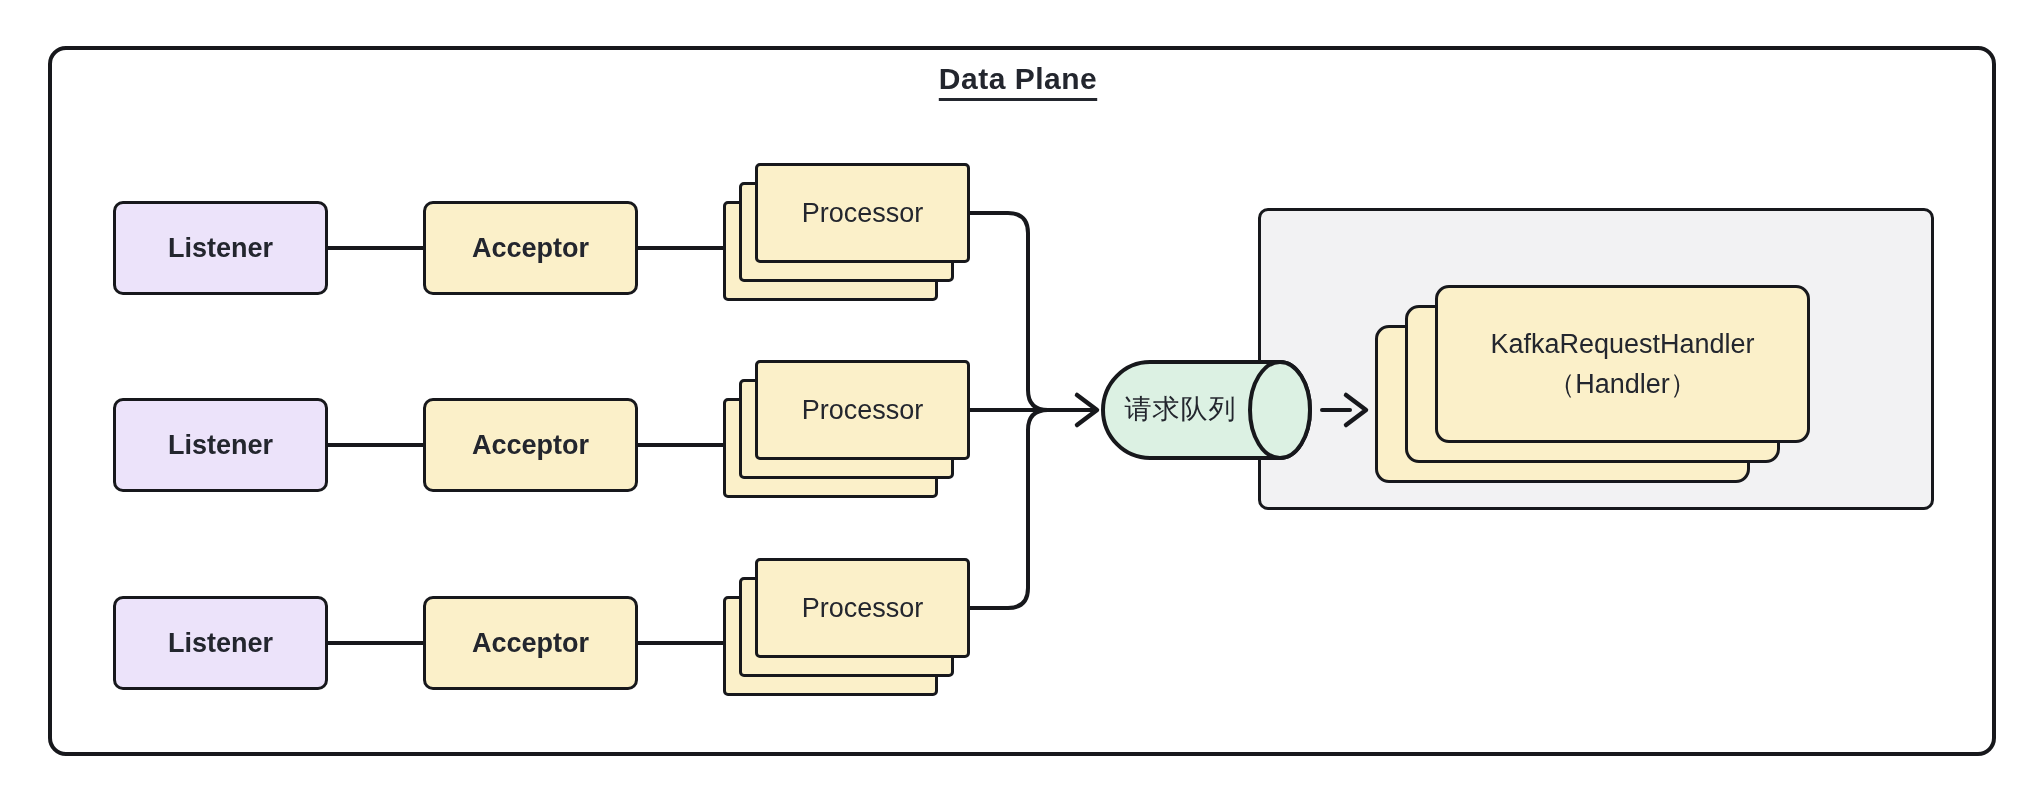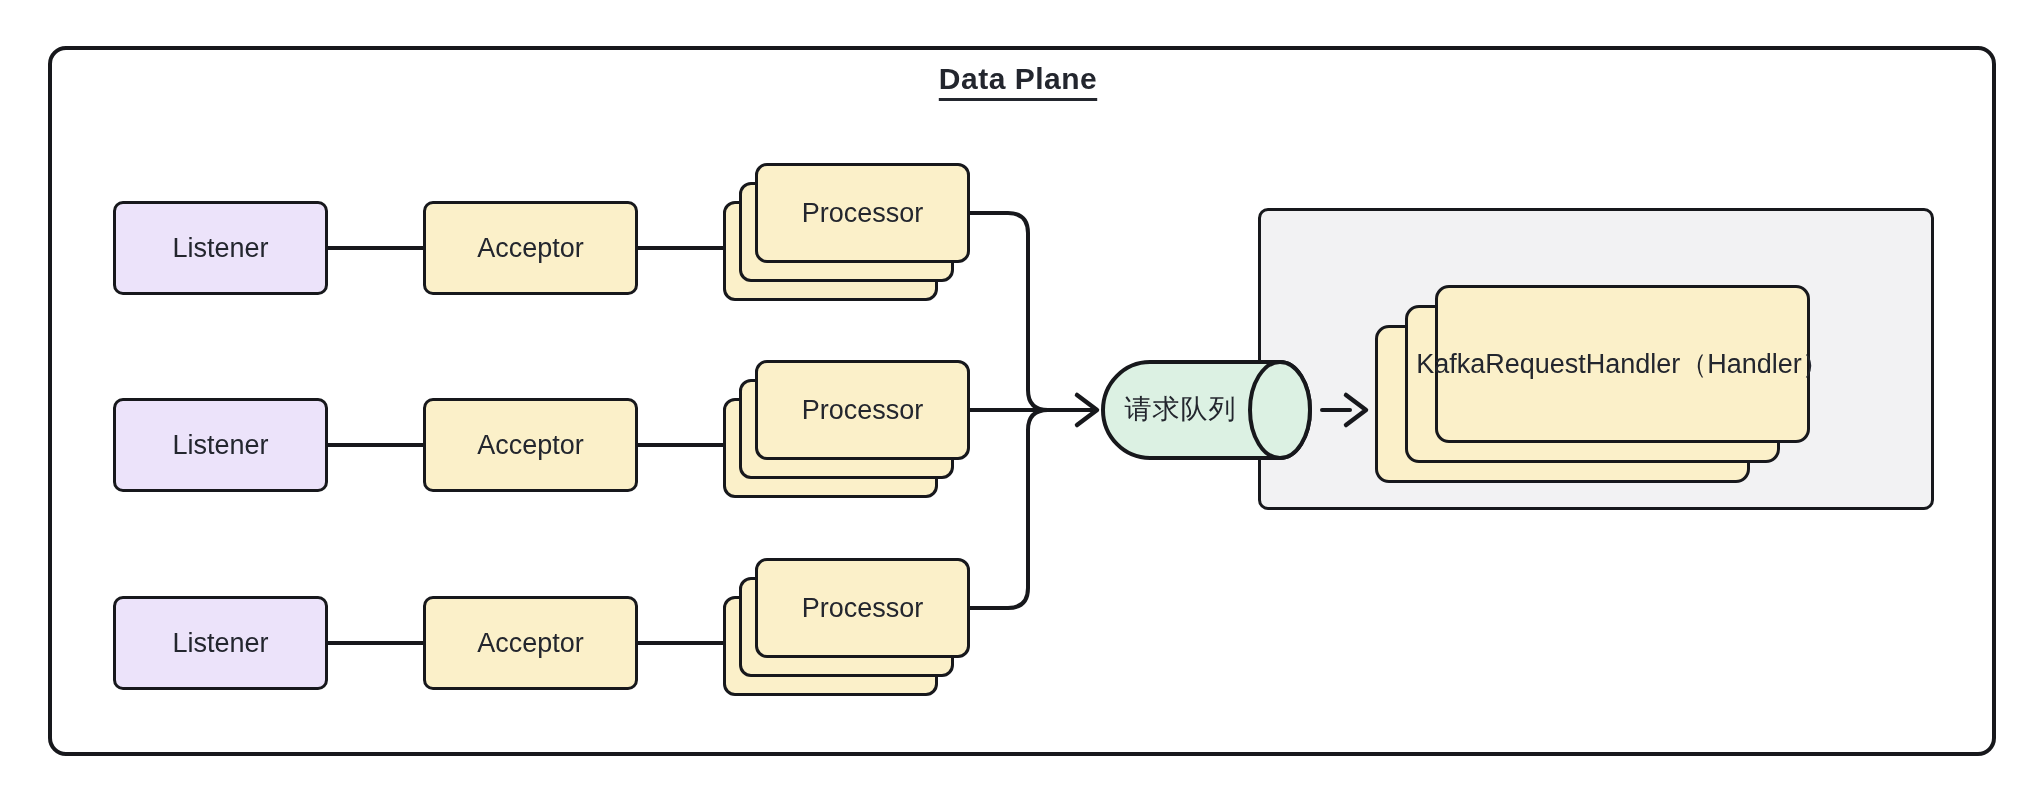--- a/index.html
+++ b/index.html
@@ -27,40 +27,40 @@
   }
   .diagram-title{
     position:absolute;left:44px;top:62px;width:1948px;
     text-align:center;font-size:30px;font-weight:bold;
     text-decoration:underline;text-underline-offset:9px;text-decoration-thickness:3px;
     letter-spacing:0.5px;
   }
   .node{
     position:absolute;display:flex;align-items:center;justify-content:center;
     border:3.5px solid var(--c-stroke);border-radius:10px;
-    font-size:27px;line-height:1.2;
+    font-size:27px;line-height:1.2;font-weight:bold;
   }
   .listener{background:var(--c-purple);width:215px;height:94px;}
   .acceptor{background:var(--c-yellow);width:215px;height:94px;}
   .stack-card{
-    position:absolute;border:3.5px solid var(--c-stroke);border-radius:12px;
+    position:absolute;border:3.5px solid var(--c-stroke);border-radius:5px;
     background:var(--c-yellow);
   }
   .proc-card{width:215px;height:100px;}
   .stack-front{display:flex;align-items:center;justify-content:center;font-size:27px;}
   .pool{
     position:absolute;left:1258px;top:208px;width:676px;height:302px;
     background:var(--c-pool);border:3.5px solid var(--c-stroke);border-radius:10px;
   }
   .pool-title{
     position:absolute;left:1258px;top:228px;width:676px;
     text-align:center;font-size:27px;font-weight:bold;
   }
   .handler-card{width:375px;height:158px;border-radius:14px;}
-  .handler-label{flex-direction:row;text-align:center;font-size:27px;line-height:1.5;}
+  .handler-label{flex-direction:column;text-align:center;font-size:27px;line-height:1.5;}
   svg.overlay{position:absolute;left:0;top:0;pointer-events:none;}
   .line{stroke:var(--c-stroke);stroke-width:4;fill:none;stroke-linecap:round;stroke-linejoin:round;}
   .arrowhead{stroke:var(--c-stroke);stroke-width:4.5;fill:none;stroke-linecap:round;stroke-linejoin:round;}
   .cyl{stroke:var(--c-stroke);stroke-width:4;fill:var(--c-green);stroke-linejoin:round;}
   .queue-label{
     position:absolute;left:1108px;top:362px;width:145px;height:94px;
     display:flex;align-items:center;justify-content:center;
     font-size:27px;letter-spacing:1px;
   }
 </style>

